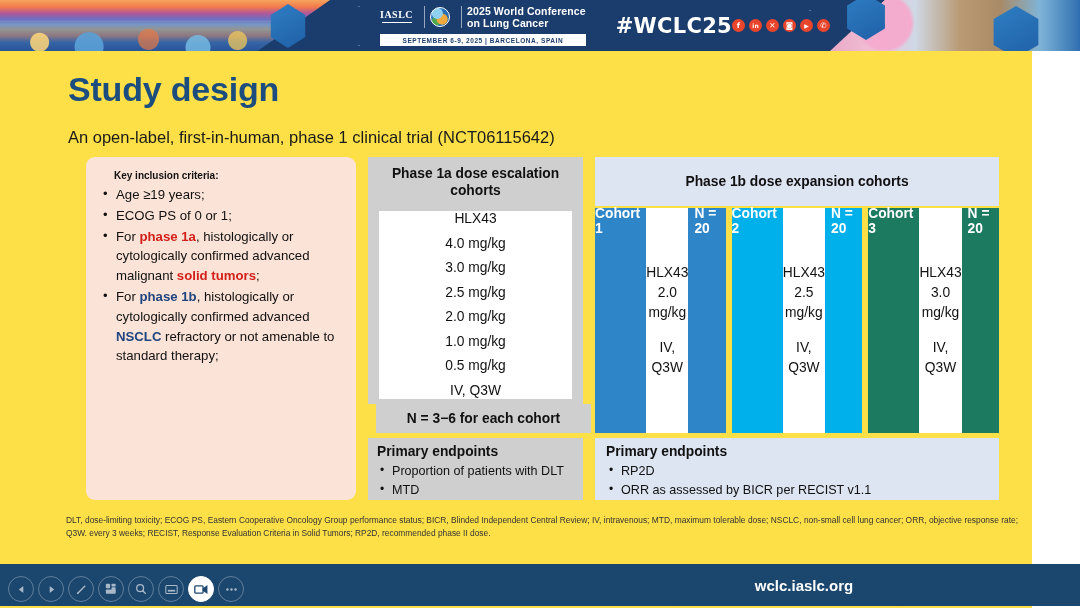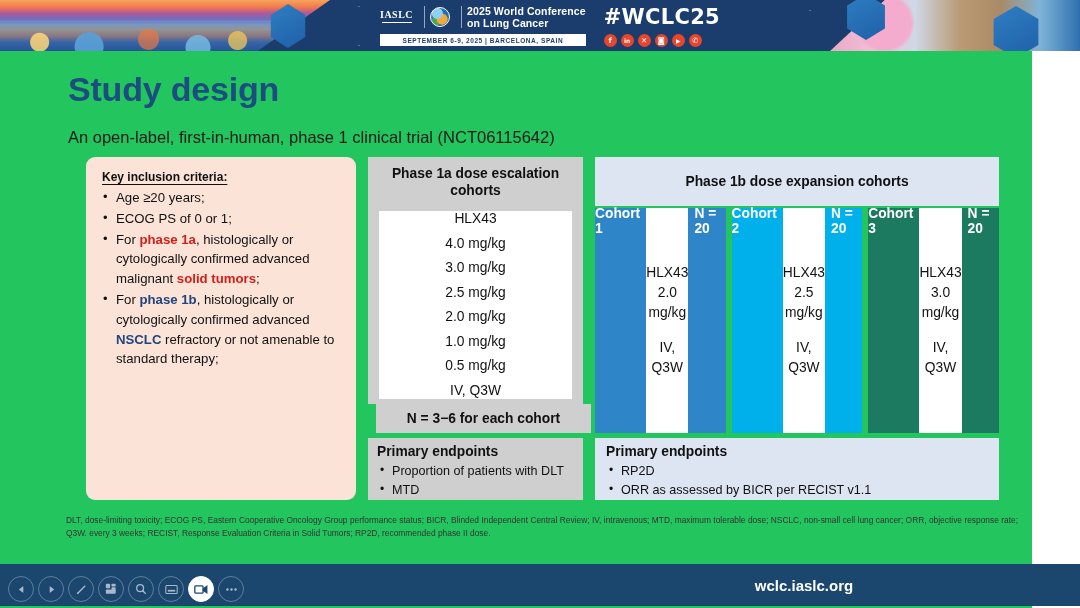--- a/index.html
+++ b/index.html
@@ -2,21 +2,21 @@
 <html><head>
 <meta charset="utf-8">
 <style>
   * { box-sizing: border-box; margin: 0; padding: 0; }
   html, body {
     width: 1080px; height: 608px;
     background: #ffffff;
     font-family: "Liberation Sans", sans-serif;
     overflow: hidden;
   }
-  .slide { position: relative; width: 1032px; height: 608px; background: #22c55e; }
+  .slide { position: relative; width: 1032px; height: 608px; background: #fde047; }
 
   
   .banner {
     position: absolute; top: 0; left: 0; width: 1080px; height: 51px;
     background: #1b3d6e; overflow: hidden;
   }
   .banner-photo-left {
     position: absolute; left: 0; top: 0; width: 330px; height: 51px;
     background:
       linear-gradient(to bottom,
@@ -74,40 +74,40 @@
   .iaslc-row { display:flex; align-items:center; }
   .hashtag { color:#fff; font-size: 21px; font-weight: 800; letter-spacing: .3px;
      font-family:"DejaVu Sans", sans-serif; }
   .social-row { display:flex; gap:4px; margin-top: 5px; }
   .social {
     width: 13px; height: 13px; border-radius: 50%;
     display:flex; align-items:center; justify-content:center;
     color:#fff; font-size: 7.5px; font-weight: 700;
     font-family:"DejaVu Sans", sans-serif; line-height: 13px;
   }
-  .social-block { display:flex; flex-direction:column; align-items:flex-start; }
+  .social-block { display:flex; flex-direction:row; align-items:flex-start;margin-left:12px; }
 
   
   .page-title {
     position:absolute; left: 68px; top: 70px;
     font-size: 34px; font-weight: 800; color:#1b4d7e;
     letter-spacing: -.2px;
   }
   .subtitle {
     position:absolute; left: 68px; top: 128px;
     font-size: 16.5px; color:#1a1a1a;
   }
 
   
   .criteria {
     position:absolute; left: 86px; top: 157px; width: 270px; height: 343px;
     background:#fbe3d8; border-radius: 9px; padding: 13px 14px 10px 16px;
   }
-  .criteria h3 { font-size: 12px; font-weight:700; color:#111;
-      text-decoration: underline; text-underline-offset: 2.5px; margin-bottom: 4px; }
+  .criteria h3 { font-size: 10px; font-weight:700; color:#111;
+      text-underline-offset: 2.5px; margin-bottom: 4px; margin-left: 12px; }
   .criteria ul { list-style:none; }
   .criteria li {
     position: relative; padding-left: 14px; font-size: 13.2px; color:#111;
     line-height: 19.8px; margin-top: 1px;
   }
   .criteria li::before {
     content:"•"; position:absolute; left: 1px; top: -1px; font-size: 13px; color:#111;
   }
   .hl-red { color:#d21f17; font-weight:700; }
   .hl-blue { color:#20457f; font-weight:700; }
@@ -256,21 +256,21 @@
       </div>
     </div>
   </div>
 
   <div class="page-title">Study design</div>
   <div class="subtitle">An open-label, first-in-human, phase 1 clinical trial (NCT06115642)</div>
 
   <div class="criteria">
     <h3>Key inclusion criteria:</h3>
     <ul id="criteria-list">
-        <li><span>Age ≥20 years;</span></li>
+        <li><span>Age ≥19 years;</span></li>
         <li><span>ECOG PS of 0 or 1;</span></li>
         <li><span>For </span><span class="hl-red">phase 1a</span><span>, histologically or cytologically confirmed advanced malignant </span><span class="hl-red">solid tumors</span><span>;</span></li>
         <li><span>For </span><span class="hl-blue">phase 1b</span><span>, histologically or cytologically confirmed advanced </span><span class="hl-blue">NSCLC</span><span> refractory or not amenable to standard therapy;</span></li>
       </ul>
   </div>
 
   <div class="p1a-head">Phase 1a dose escalation cohorts</div>
   <div class="p1a-body">
     <div class="p1a-inner" id="p1a-doses">
         <div>HLX43</div>

